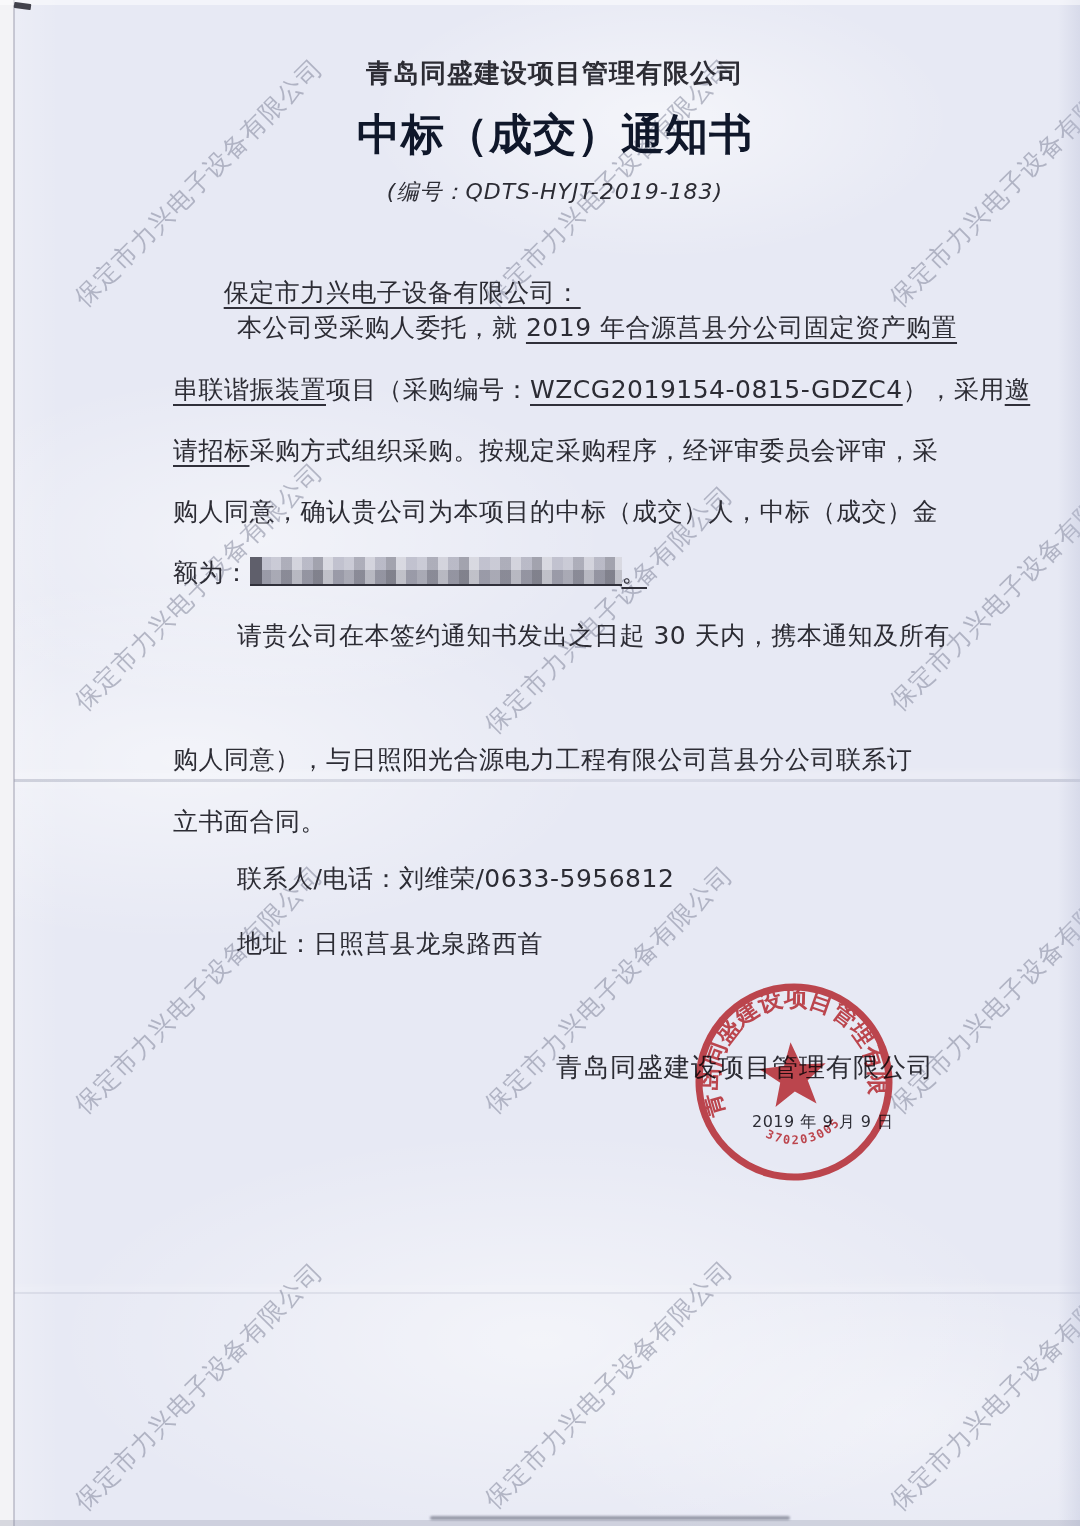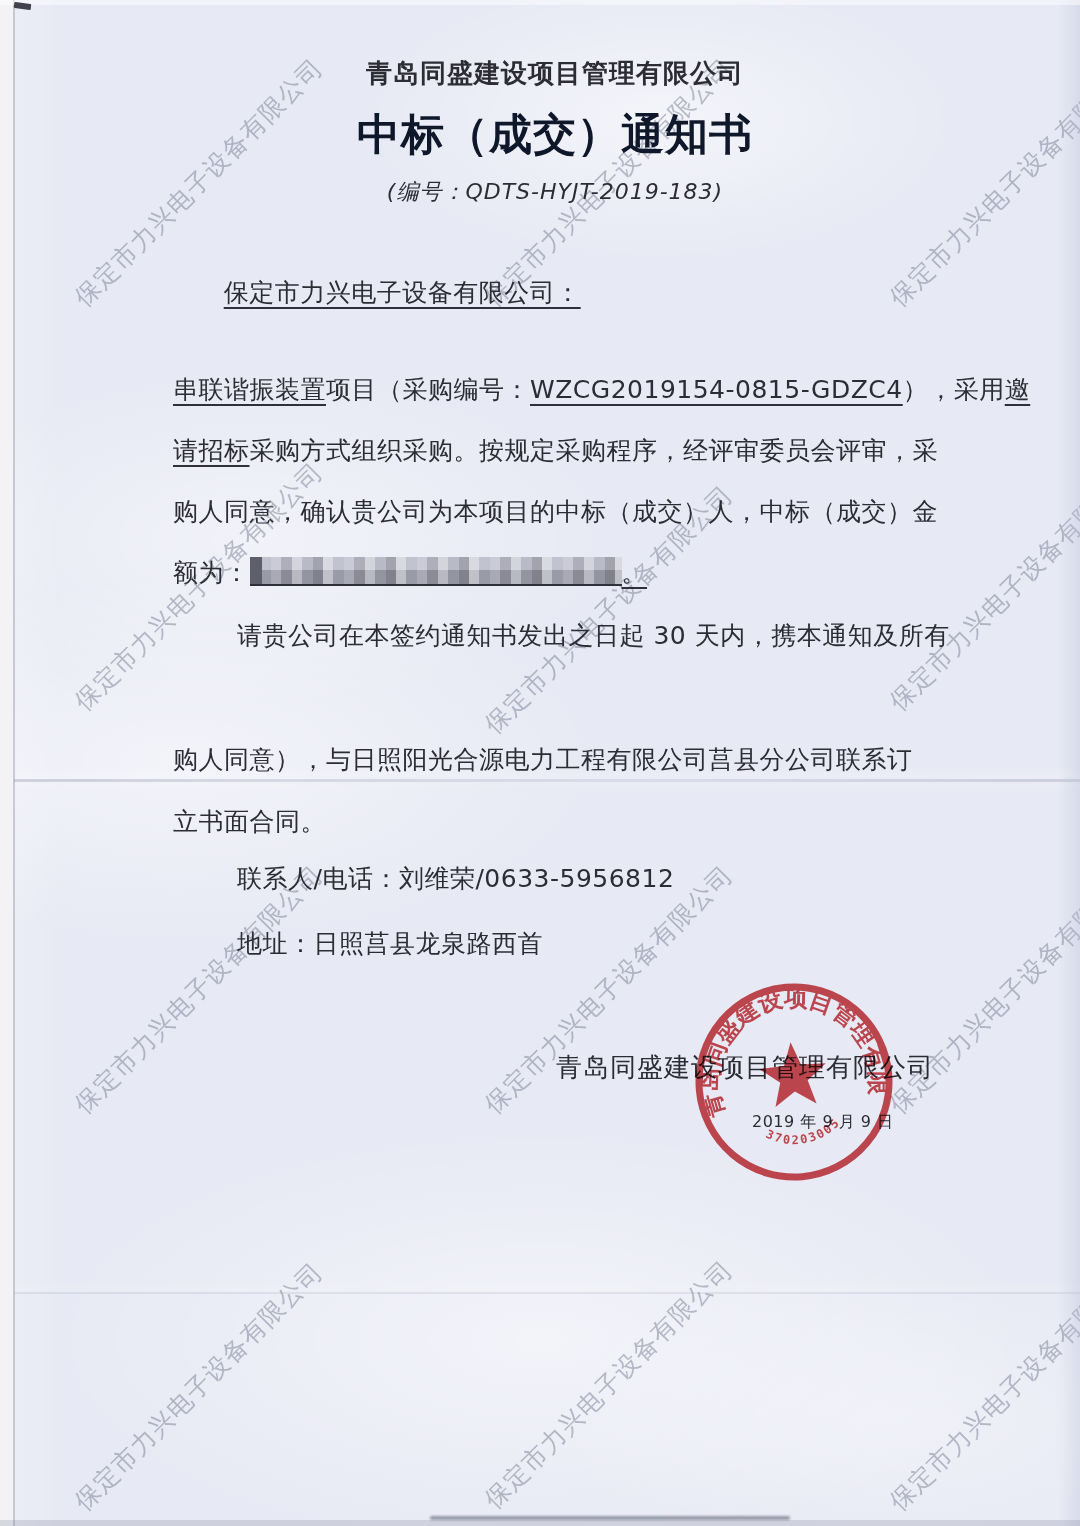--- a/index.html
+++ b/index.html
@@ -125,20 +125,21 @@
     <div class="center-block issuer">青岛同盛建设项目管理有限公司</div>
 
     <div class="center-block doc-title">中标（成交）通知书</div>
 
     <div class="center-block doc-no">(编号：QDTS-HYJT-2019-183)</div>
 
     <div class="line" style="top:242px">
       <span class="u rec-u">保定市力兴电子设备有限公司：</span>
     </div>
 
+    <div class="line indent" style="top:311px"><span>本公司受采购人委托，就 </span><span class="u">2019 年合源莒县分公司固定资产购置</span></div>
     <div class="line" style="top:373px"><span class="u">串联谐振装置</span><span>项目（采购编号：</span><span class="u">WZCG2019154-0815-GDZC4</span><span>），采用</span><span class="u">邀</span></div>
     <div class="line" style="top:434px"><span class="u">请招标</span><span>采购方式组织采购。按规定采购程序，经评审委员会评审，采</span></div>
     <div class="line" style="top:556px"><span>额为：</span><span class="mosaic"></span><span class="u">。</span></div>
     <div class="line" style="top:495px"><span>购人同意，确认贵公司为本项目的中标（成交）人，中标（成交）金</span></div>
 
     <div class="line indent" style="top:619px"><span>请贵公司在本签约通知书发出之日起 30 天内，携本通知及所有</span></div>
     <div class="line" style="top:743px"><span>购人同意），与日照阳光合源电力工程有限公司莒县分公司联系订</span></div>
     <div class="line" style="top:805px"><span>立书面合同。</span></div>
 
     <div class="line indent" style="top:862px">联系人/电话：刘维荣/0633-5956812</div>

